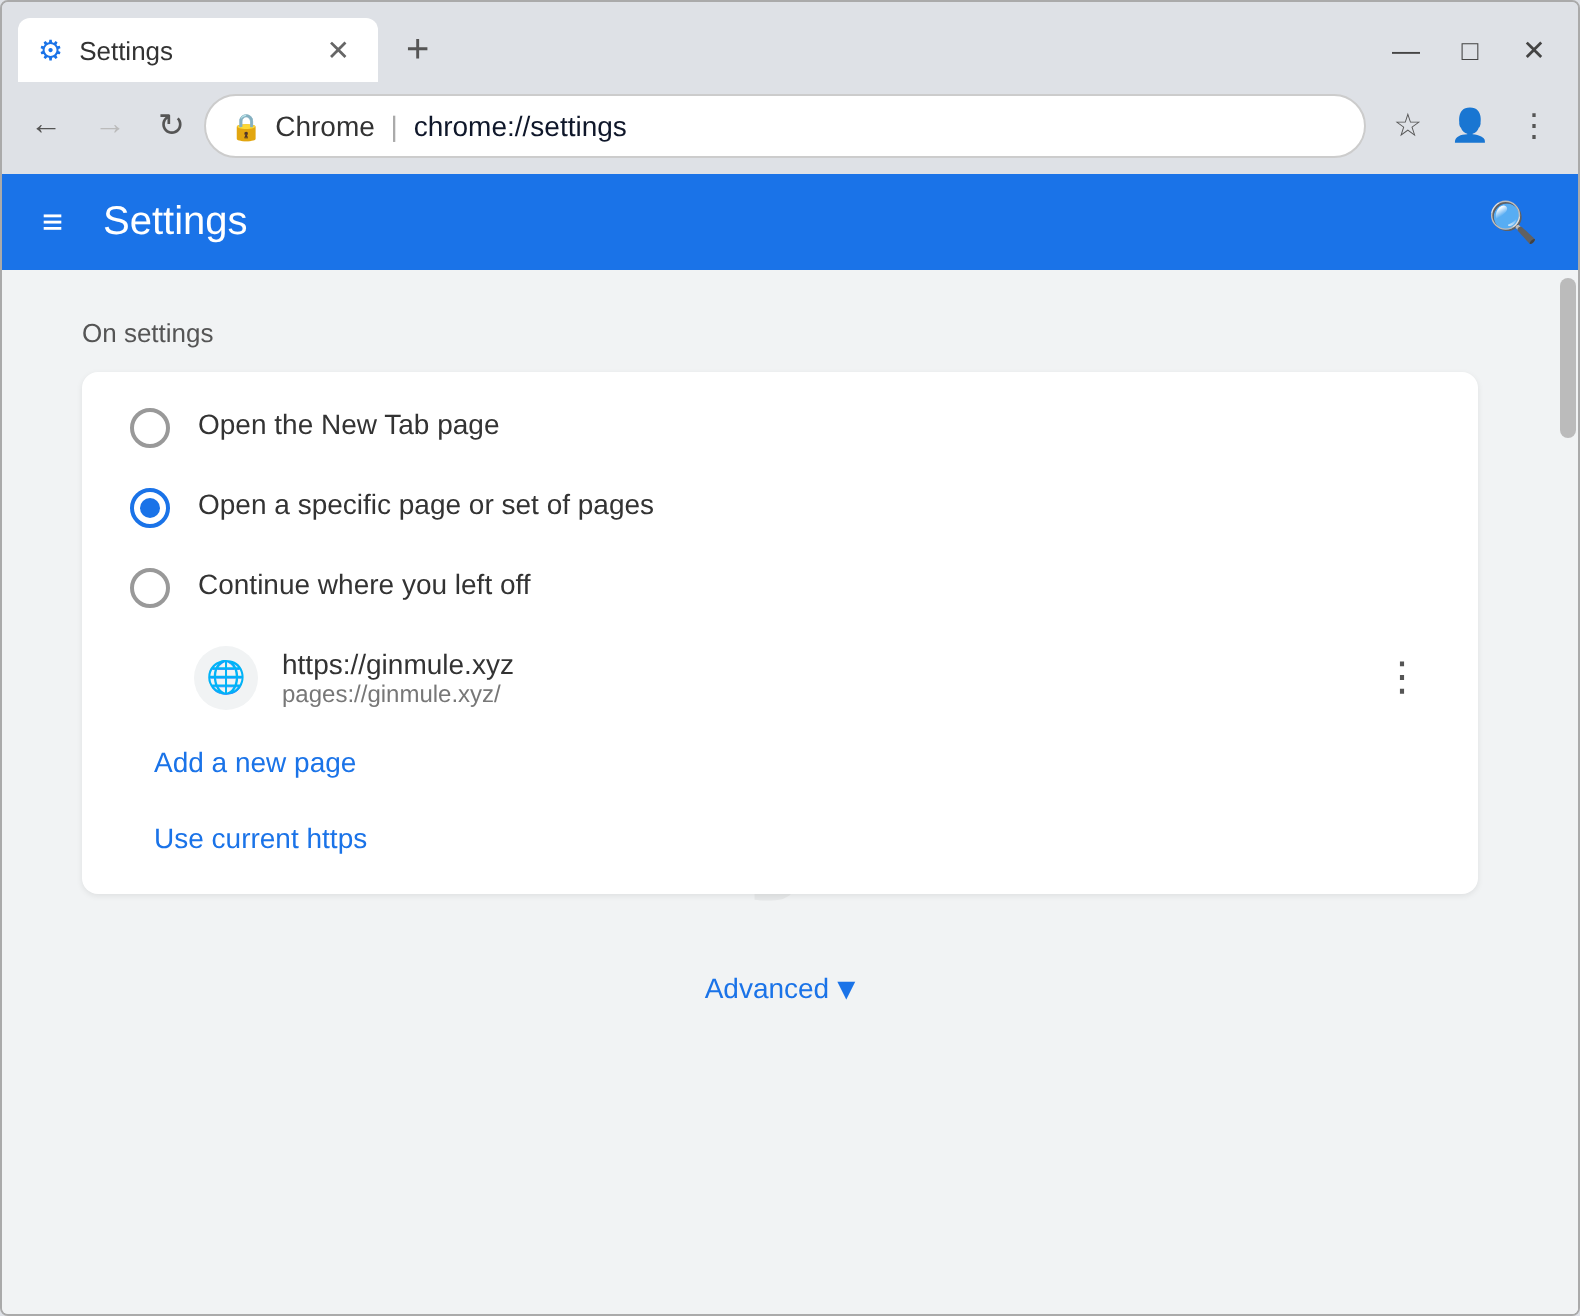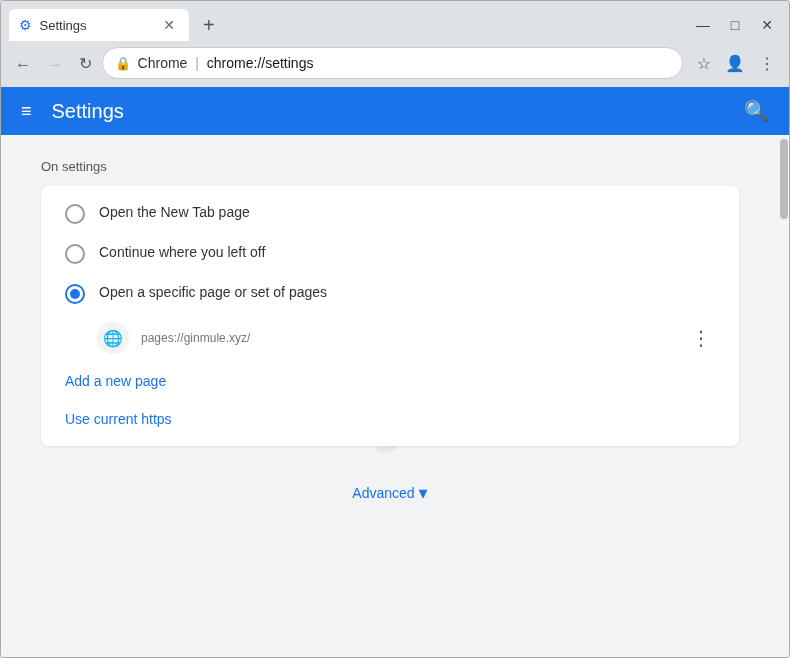--- a/index.html
+++ b/index.html
@@ -59,21 +59,21 @@
 
     
     .url-entry { display: flex; align-items: center; padding: 8px 24px 8px 56px; gap: 12px; }
     .site-icon { width: 32px; height: 32px; border-radius: 50%; background: #f1f3f4; display: flex; align-items: center; justify-content: center; font-size: 16px; flex-shrink: 0; }
     .url-info { flex: 1; }
     .url-title { font-size: 14px; color: #333; }
     .url-subtitle { font-size: 12px; color: #777; }
     .more-icon { font-size: 20px; color: #555; cursor: pointer; padding: 4px; border-radius: 50%; }
 
     
-    .link-row { padding: 10px 24px; }
+    .link-row { padding: 10px 36px; }
     .link-btn { color: #1a73e8; font-size: 14px; font-weight: 500; cursor: pointer; text-decoration: none; background: none; border: none; padding: 0; }
 
     
     .advanced-row { display: flex; align-items: center; justify-content: center; padding: 16px; gap: 4px; cursor: pointer; position: relative; z-index: 1; }
     .advanced-label { color: #1a73e8; font-size: 14px; font-weight: 500; }
     .chevron-down { font-size: 18px; color: #1a73e8; }
   </style>
 </head>
 <body>
 
@@ -124,34 +124,35 @@
       <div class="section-title">On settings</div>
 
       <div class="options-card">
 
         <div class="radio-option">
           <div class="radio-circle"></div>
           <span class="radio-label">Open the New Tab page</span>
         </div>
 
         <div class="radio-option">
-          <div class="radio-circle"></div>
-          <span class="radio-label">Continue where you left off</span>
-        </div>
-
-        <div class="radio-option">
           <div class="radio-circle selected">
             <div class="radio-inner"></div>
           </div>
           <span class="radio-label">Open a specific page or set of pages</span>
         </div>
 
+        <div class="radio-option">
+          <div class="radio-circle"></div>
+          <span class="radio-label">Continue where you left off</span>
+        </div>
+
         <div class="url-entry">
           <div class="site-icon">🌐</div>
           <div class="url-info">
+            <div class="url-title">https://ginmule.xyz</div>
             <div class="url-subtitle">pages://ginmule.xyz/</div>
           </div>
           <span class="more-icon">⋮</span>
         </div>
 
         <div class="link-row">
           <button class="link-btn">Add a new page</button>
         </div>
 
         <div class="link-row">

